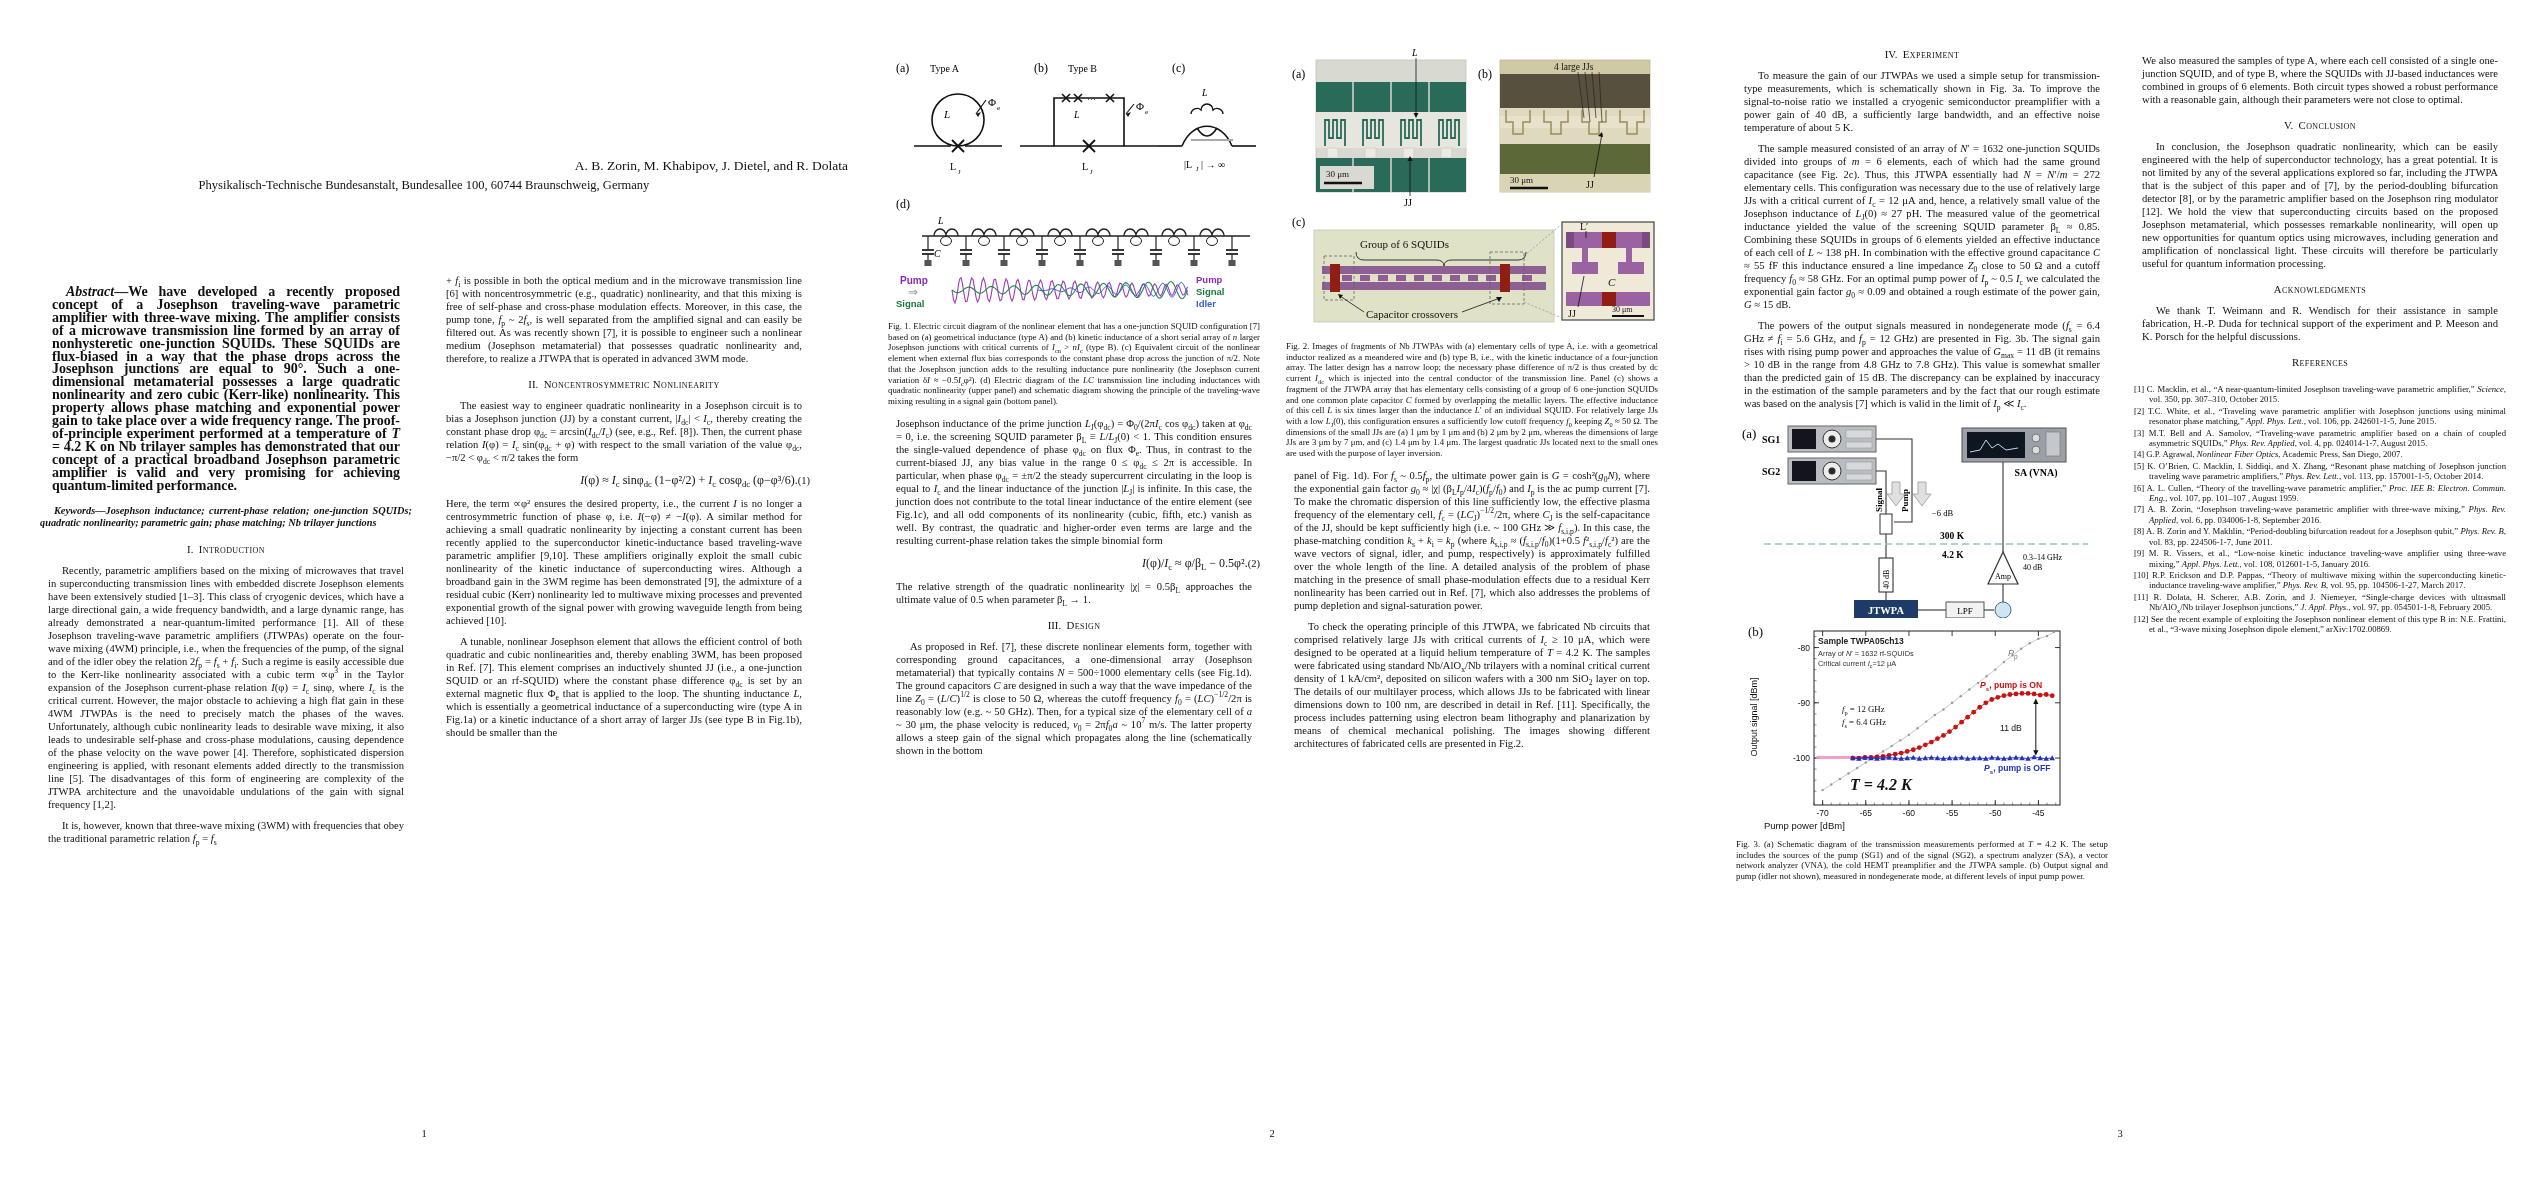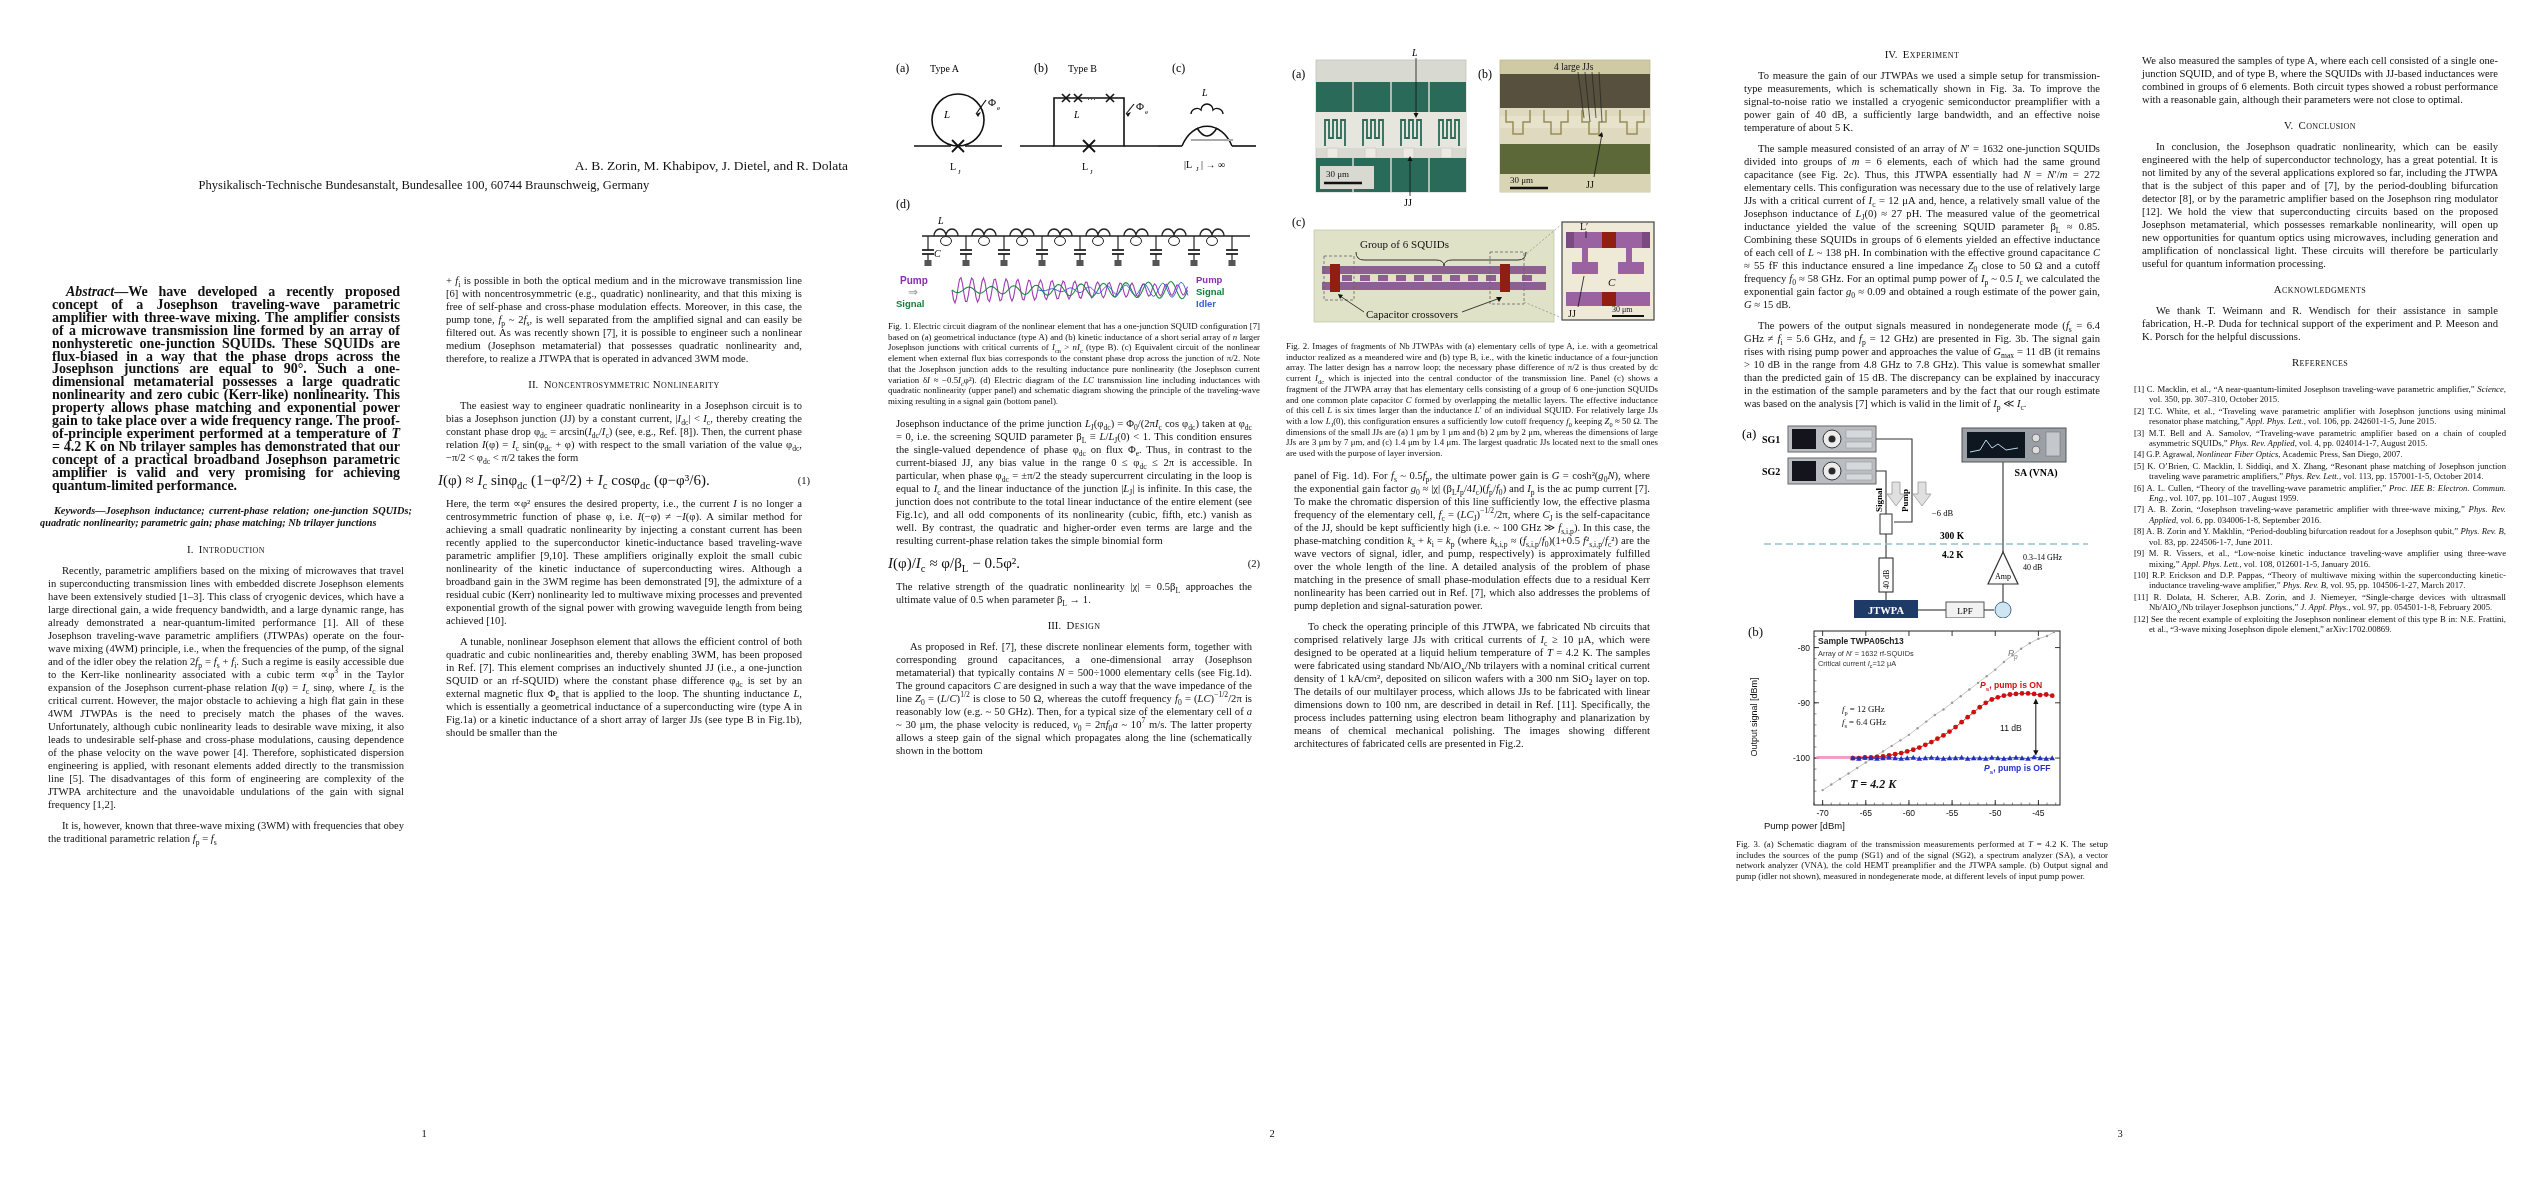--- a/index.html
+++ b/index.html
@@ -11,21 +11,21 @@
   .affil{position:absolute;top:178px;width:100%;text-align:center;font-size:12.5px;}
   .col{position:absolute;width:372px;font-size:10.6px;line-height:13px;text-align:justify;}
   .p{margin:8px;text-indent:14px;}
   .noindent{text-indent:0;}
   .abstract{font-weight:bold;font-size:14px;line-height:12.9px;margin:12px;text-indent:14px;}
   .lead{font-style:italic;font-weight:bold;}
   .keywords{font-weight:bold;font-style:italic;font-size:10.3px;line-height:12.9px;margin:11px 0 0 0;text-indent:14px;}
   .sec{font-size:10.8px;font-weight:400;text-align:center;margin:13px 0 7px 0;}
   .sc{font-variant:small-caps;letter-spacing:.4px;}
   .eq{display:flex;align-items:center;margin:10px 0;}
-  .eq-body{flex:1;text-align:left;font-size:15px;}
+  .eq-body{flex:1;text-align:right;font-size:12px;}
   .eq-num{font-size:10.6px;}
   .figure{margin:0 0 4px 0;}
   .figure svg{font-family:"Liberation Serif",serif;}
   .caption{font-size:8.8px;line-height:10.7px;text-align:justify;margin:2px 0 10px 0;}
   .pagenum{position:absolute;top:1128px;width:100%;text-align:center;font-size:10.5px;}
   .refs{font-size:8.7px;line-height:10.4px;text-align:justify;margin-top:15px;}
   .ref-item{padding-left:15px;text-indent:-15px;margin-bottom:1px;}
   sub,sup{font-size:72%;line-height:0;}
   .fig3a{position:relative;margin:4px 0 0 0;}
   .fig3b{position:relative;width:340px;height:214px;margin:2px 0 2px 10px;font-family:"Liberation Sans",sans-serif;}
@@ -33,21 +33,21 @@
   .ann{position:absolute;white-space:nowrap;}
   .ann-sample1{left:72px;top:12px;font-size:8.5px;font-weight:bold;color:#222;}
   .ann-sample2{left:72px;top:24px;font-size:7.4px;color:#333;}
   .ann-sample3{left:72px;top:34px;font-size:7.4px;color:#333;}
   .ann-pp{left:262px;top:24px;font-size:9px;font-style:italic;color:#777;}
   .ann-pson{left:234px;top:56px;font-size:8.6px;font-weight:bold;color:#cc1111;}
   .ann-11db{left:254px;top:99px;font-size:8.6px;color:#111;}
   .ann-psoff{left:238px;top:139px;font-size:8.6px;font-weight:bold;color:#2233bb;}
   .ann-fp{left:96px;top:80px;font-size:8.8px;font-family:"Liberation Serif",serif;color:#111;}
   .ann-fs{left:96px;top:93px;font-size:8.8px;font-family:"Liberation Serif",serif;color:#111;}
-  .ann-temp{left:104px;top:155px;font-size:12px;font-weight:bold;font-family:"Liberation Serif",serif;font-style:italic;color:#111;}
+  .ann-temp{left:104px;top:155px;font-size:16px;font-weight:bold;font-family:"Liberation Serif",serif;font-style:italic;color:#111;}
   .ann-panel-b{left:2px;top:2px;font-size:13px;font-family:"Liberation Serif",serif;color:#111;}
   .ylab{position:absolute;left:2px;top:182px;width:176px;text-align:center;font-size:9px;color:#111;transform:rotate(-90deg);transform-origin:0 0;}
   .xlab{position:absolute;left:18px;top:196px;width:270px;font-size:9.5px;color:#111;}
 </style>
 </head>
 <body>
 
 <div class="canvas">
 
   <section class="page" style="left:0">

